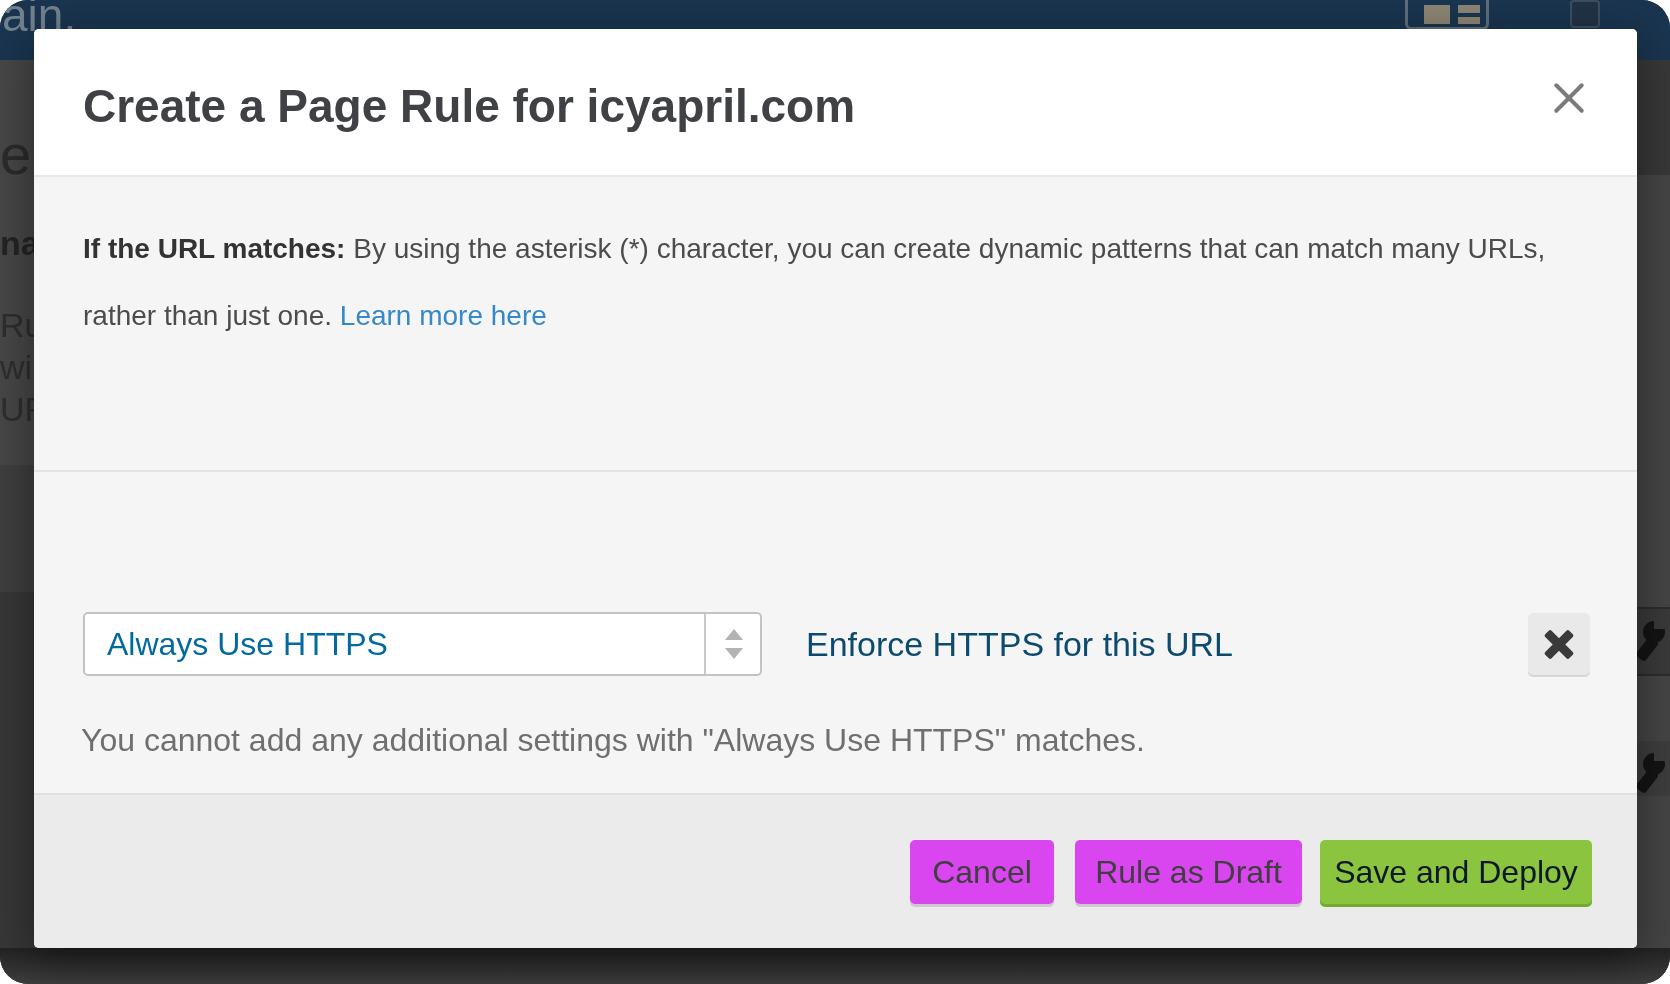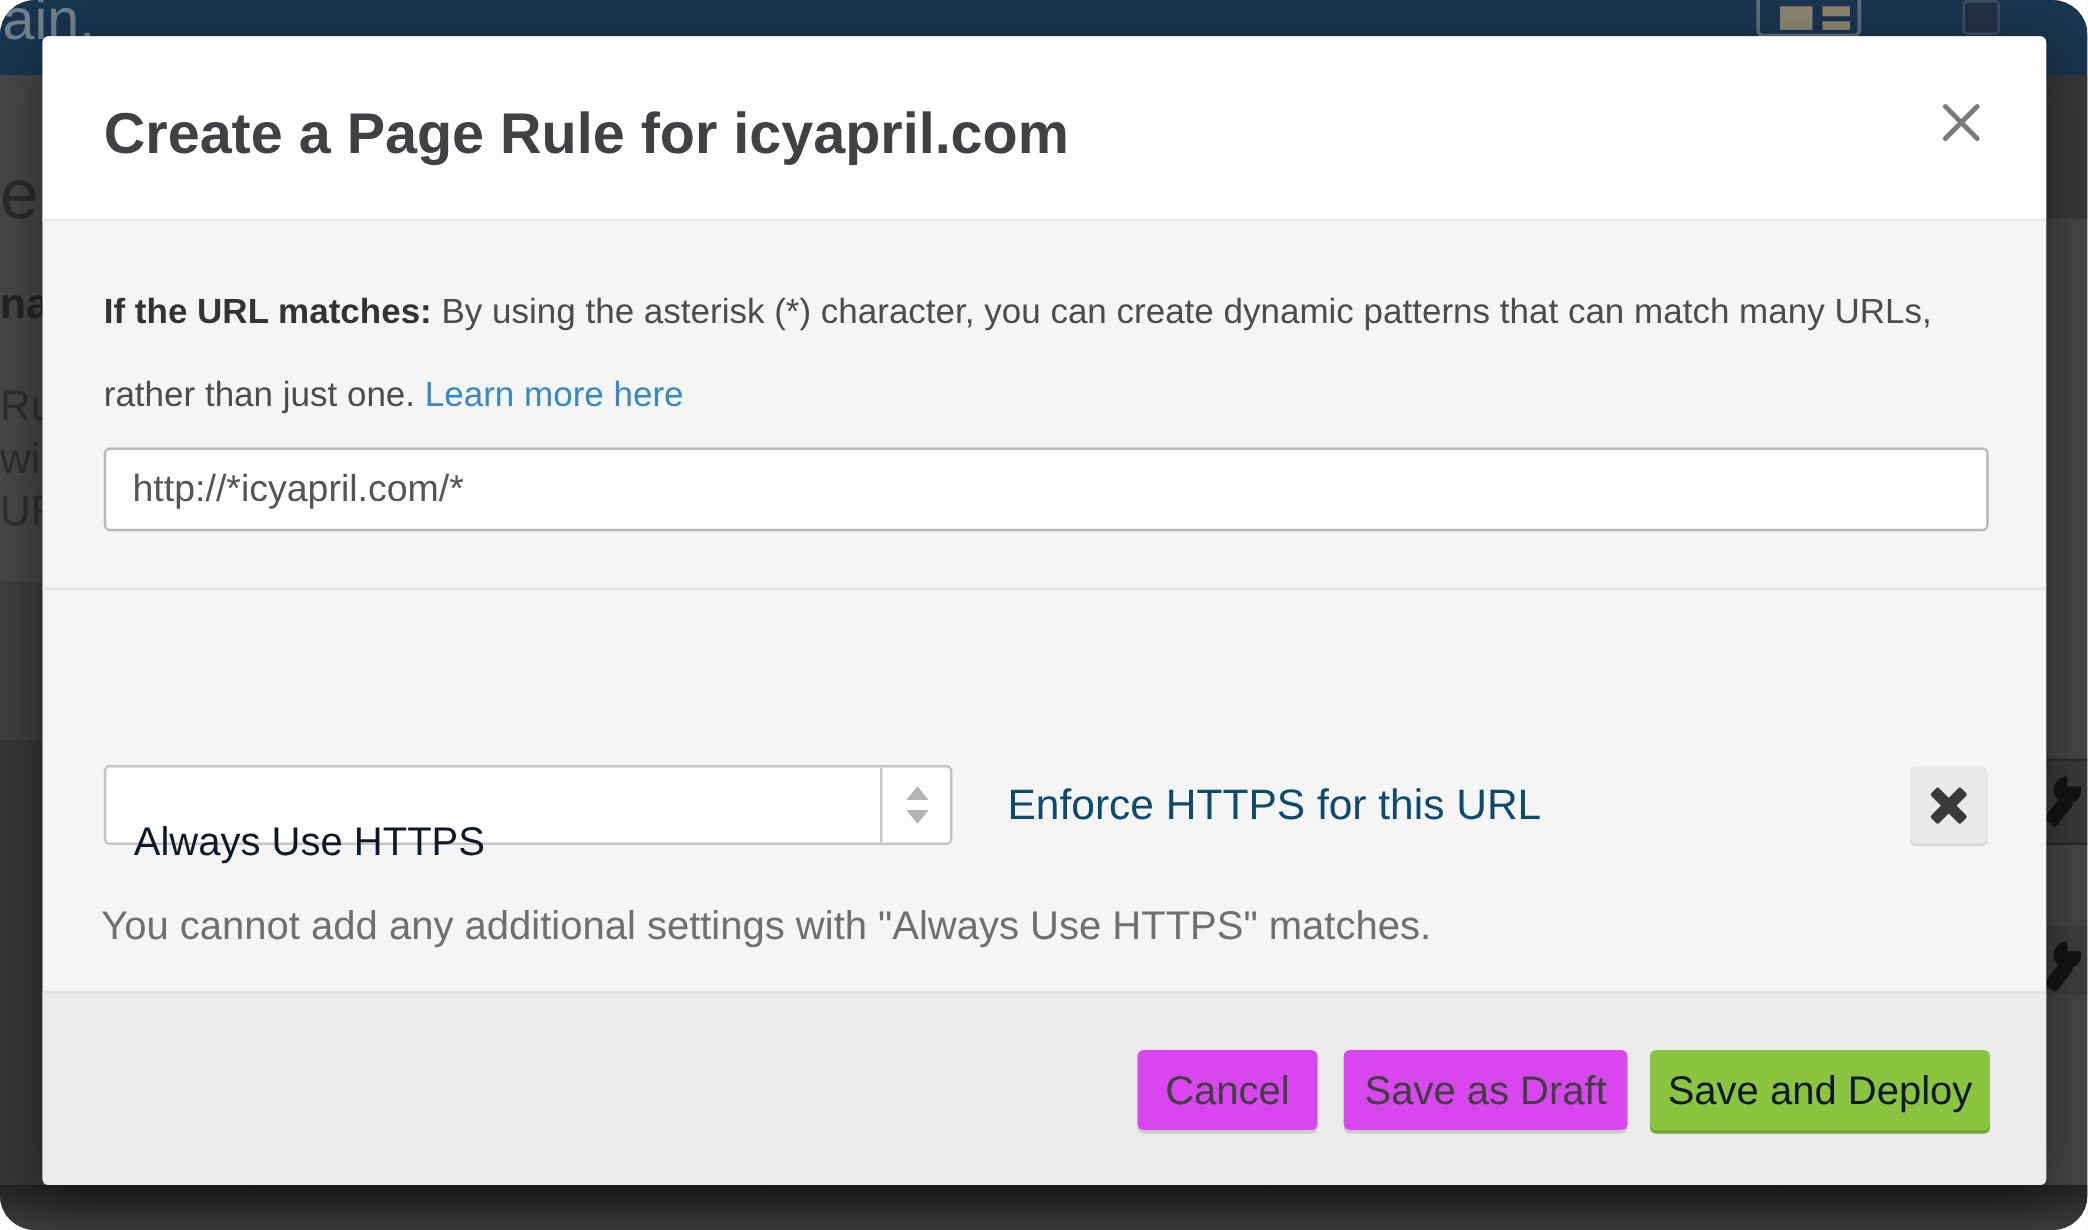--- a/index.html
+++ b/index.html
@@ -57,21 +57,21 @@
   .url-paragraph b { color:#333333; }
   .learn-link { color:#3788c9; text-decoration:none; cursor:pointer; }
   .url-input { position:absolute; left:49px; top:329px; width:1508px; height:67px; background:#fff;
                border:2px solid #b9b9b9; border-radius:5px; font-family:"Liberation Sans",sans-serif;
                font-size:30px; color:#555555; padding:0 21px; outline:none; }
   .section-divider { position:absolute; left:0; top:441px; width:100%; height:2px; background:#e3e3e3; }
   .settings-heading { position:absolute; left:49px; top:489px; font-size:37px; font-weight:700; color:#3d3d3d; }
 
   .setting-select { position:absolute; left:49px; top:583px; width:679px; height:64px; background:#fff;
                     border:2px solid #c3c3c3; border-radius:5px; cursor:pointer; }
-  .select-value { position:absolute; left:22px; top:0; height:72px; line-height:60px; font-size:32px; color:#0f172a;margin-top:29px; }
+  .select-value { position:absolute; left:22px; top:0; height:72px; line-height:60px; font-size:32px; color:#0369a1; }
   .select-stepper { position:absolute; right:0; top:0; width:56px; height:60px; border-left:2px solid #c9c9c9; }
   .arrow-up, .arrow-down { position:absolute; left:19px; width:0; height:0;
                            border-left:9px solid transparent; border-right:9px solid transparent; }
   .arrow-up { top:15px; border-bottom:11px solid #b3b3b3; }
   .arrow-down { bottom:15px; border-top:11px solid #b3b3b3; }
 
   .setting-desc { position:absolute; left:772px; top:583px; height:64px; line-height:64px;
                   font-size:34px; color:#0c4a6e; }
   .remove-btn { position:absolute; left:1494px; top:584px; width:62px; height:62px; background:#e9e9e9;
                 border-radius:5px; box-shadow:0 2px 0 #d6d6d6; cursor:pointer; }
@@ -137,21 +137,20 @@
     <div class="modal-header">
       <h1 class="modal-title">Create a Page Rule for icyapril.com</h1>
       <div class="close-icon">
         <div class="b1"></div>
           <div class="b2"></div>
       </div>
     </div>
 
     <p class="url-paragraph"><b>If the URL matches:</b><span> By using the asterisk (*) character, you can create dynamic patterns that can match many URLs, rather than just one. </span><a class="learn-link" href="#">Learn more here</a></p>
 
-    <input class="url-input" type="text" value="http://*icyapril.com/*" style="">
 
     <div class="section-divider"></div>
 
 
     <div class="setting-select">
       <span class="select-value">Always Use HTTPS</span>
       <div class="select-stepper">
         <div class="arrow-up"></div>
         <div class="arrow-down"></div>
       </div>
@@ -163,18 +162,18 @@
       <div class="remove-x">
         <div class="b1"></div>
           <div class="b2"></div>
       </div>
     </div>
 
     <p class="setting-note">You cannot add any additional settings with "Always Use HTTPS" matches.</p>
 
     <div class="modal-footer">
       <button class="btn btn-gray btn-cancel">Cancel</button>
-      <button class="btn btn-gray btn-draft">Save as Draft</button>
+      <button class="btn btn-gray btn-draft">Rule as Draft</button>
       <button class="btn btn-deploy">Save and Deploy</button>
     </div>
 
   </div>
 </div>
 
 </body></html>

